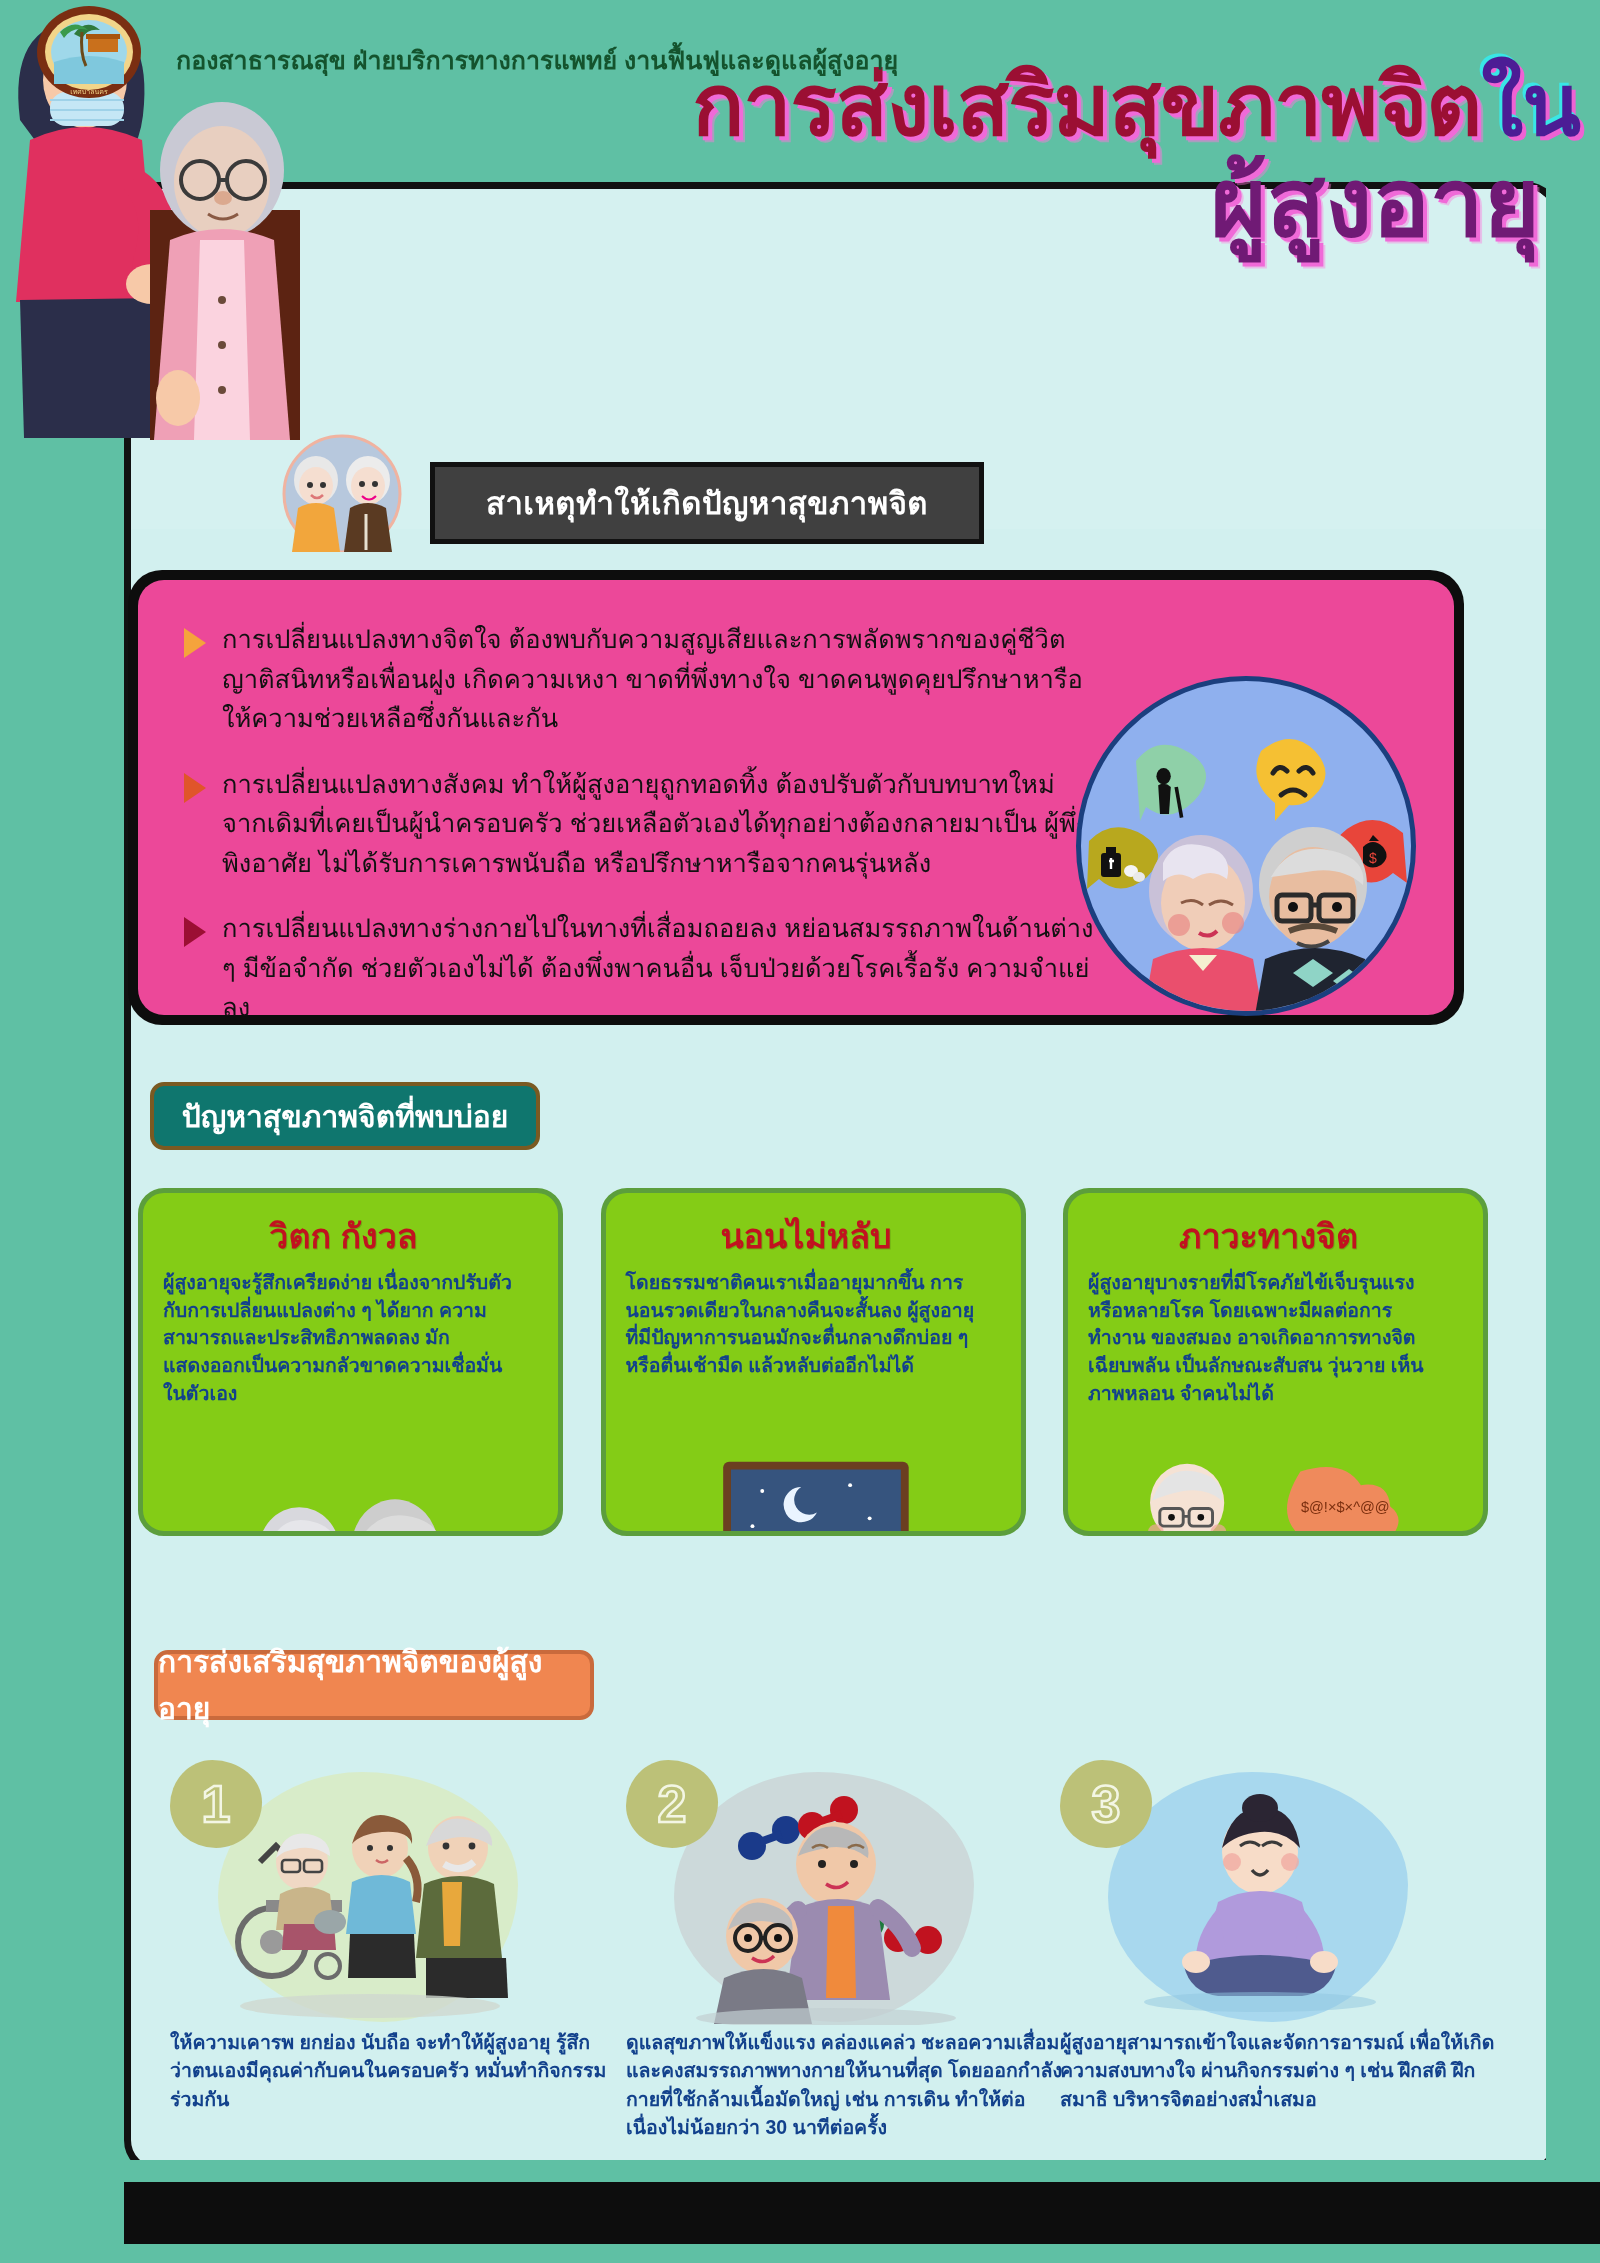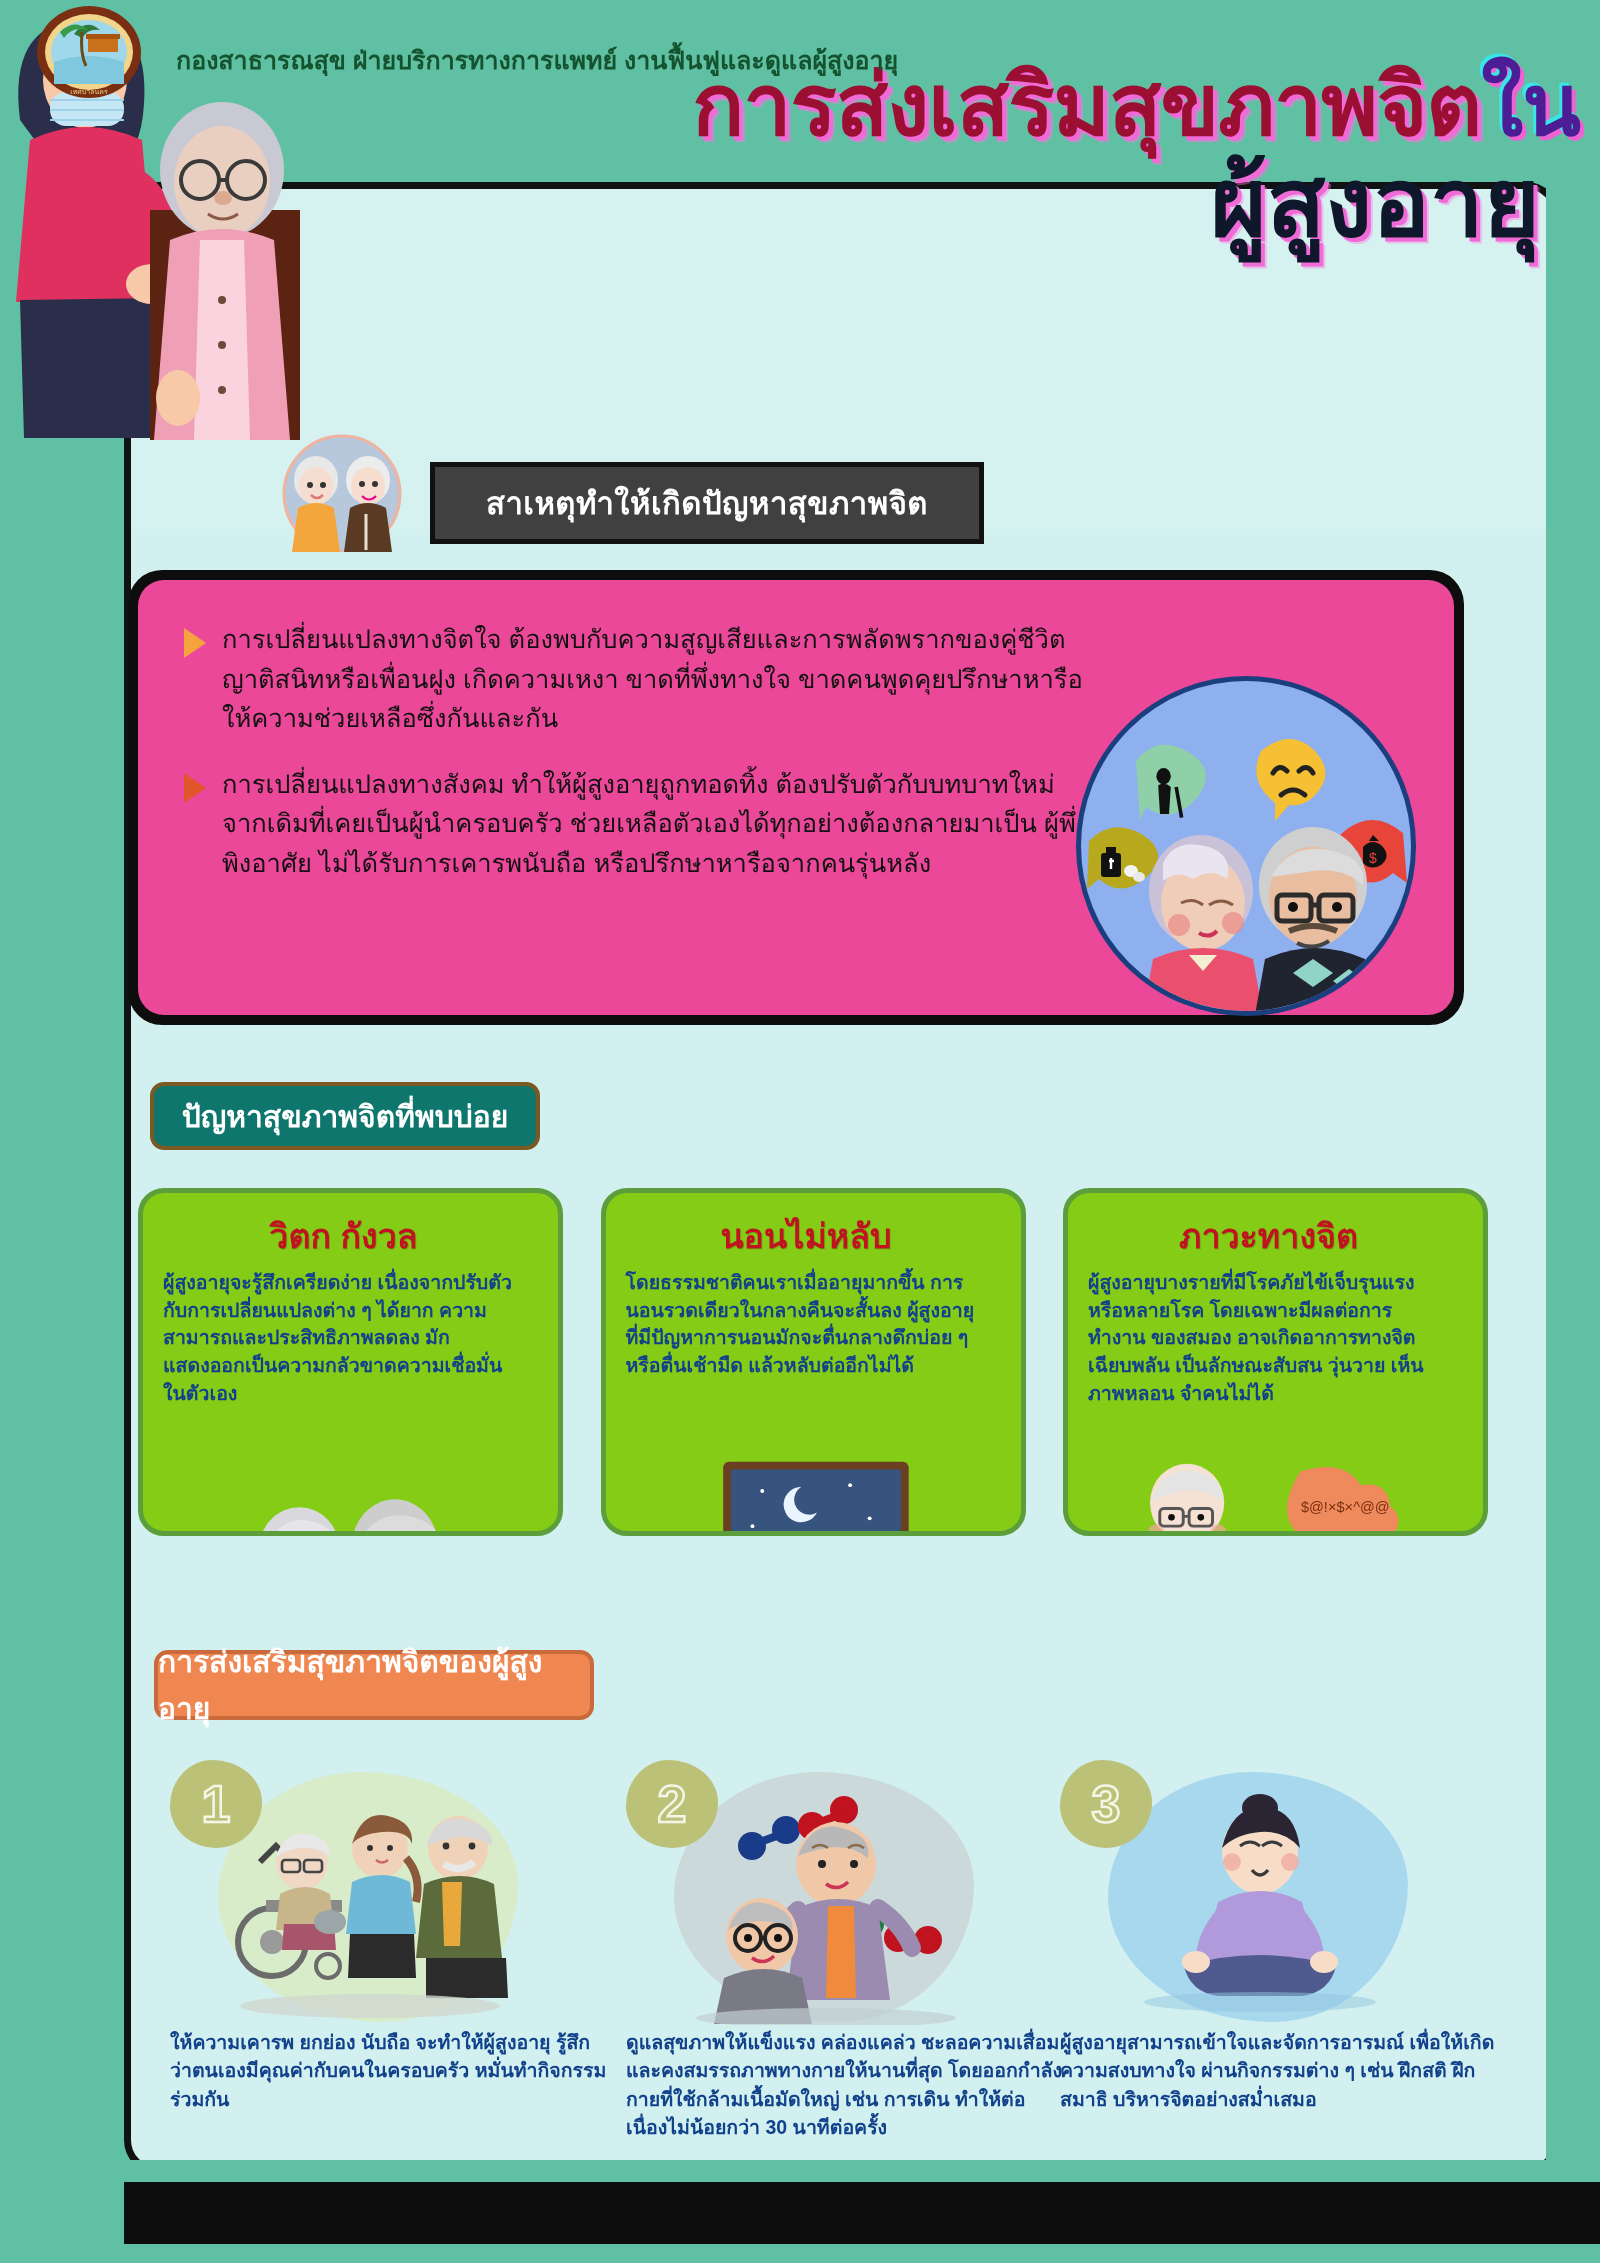--- a/index.html
+++ b/index.html
@@ -13,21 +13,21 @@
 
   
   .hero{position:absolute;left:0;top:0;width:330px;height:440px;z-index:40;}
 
   
   .title-wrap{position:absolute;left:280px;top:60px;width:1300px;z-index:45;text-align:right;}
   .title1{font-size:86px;font-weight:bold;line-height:1.05;letter-spacing:-1px;
           color:#9b0f33;text-shadow:4px 4px 0 #f06ad8, 6px 6px 0 rgba(255,120,220,.45);}
   .title1 .accent{color:#4c1d95;text-shadow:-3px -3px 0 #39e6e6,4px 4px 0 #ef62d4;}
   .title2{font-size:96px;font-weight:bold;line-height:1.02;margin-top:4px;
-          color:#0f172a;text-shadow:4px 4px 0 #f06ad8, 6px 6px 0 rgba(255,120,220,.4);
+          color:#701a75;text-shadow:4px 4px 0 #f06ad8, 6px 6px 0 rgba(255,120,220,.4);
           padding-right:40px;}
 
   
   .green-banner{position:absolute;left:430px;top:462px;width:544px;height:72px;
      background:#404040;border:5px solid #111;z-index:30;display:flex;align-items:center;justify-content:center;}
   .green-banner span{font-size:31px;color:#fff;font-weight:600;letter-spacing:.5px;}
   .couple-ill{position:absolute;left:258px;top:432px;width:168px;height:120px;z-index:31;}
 
   
   .causes-box{position:absolute;left:128px;top:570px;width:1336px;height:455px;
@@ -160,20 +160,24 @@
   <div class="causes-box">
     <div class="causes-inner">
 
       <div class="bullet-row">
         <div class="tri c1"></div>
         <div class="btext">การเปลี่ยนแปลงทางจิตใจ ต้องพบกับความสูญเสียและการพลัดพรากของคู่ชีวิต ญาติสนิทหรือเพื่อนฝูง เกิดความเหงา ขาดที่พึ่งทางใจ ขาดคนพูดคุยปรึกษาหารือ ให้ความช่วยเหลือซึ่งกันและกัน</div>
       </div>
       <div class="bullet-row">
         <div class="tri c2"></div>
         <div class="btext">การเปลี่ยนแปลงทางสังคม ทำให้ผู้สูงอายุถูกทอดทิ้ง ต้องปรับตัวกับบทบาทใหม่ จากเดิมที่เคยเป็นผู้นำครอบครัว ช่วยเหลือตัวเองได้ทุกอย่างต้องกลายมาเป็น ผู้พึ่งพิงอาศัย ไม่ได้รับการเคารพนับถือ หรือปรึกษาหารือจากคนรุ่นหลัง</div>
+      </div>
+      <div class="bullet-row">
+        <div class="tri c3"></div>
+        <div class="btext">การเปลี่ยนแปลงทางร่างกายไปในทางที่เสื่อมถอยลง หย่อนสมรรถภาพในด้านต่าง ๆ มีข้อจำกัด ช่วยตัวเองไม่ได้ ต้องพึ่งพาคนอื่น เจ็บป่วยด้วยโรคเรื้อรัง ความจำแย่ลง</div>
       </div>
 
       <div class="circle-ill">
         <svg viewBox="0 0 330 330" width="330" height="330">
           <path d="M55 80 q22 -28 54 -8 q30 20 4 48 q-24 24 -48 6 l-6 14 z" fill="#8fd0a8"></path>
           <g transform="translate(70,88) scale(.9)">
               <ellipse cx="14" cy="8" rx="8" ry="9" fill="#111"></ellipse>
             <path d="M8 18 q8 -4 14 2 l-2 30 h-10z" fill="#111"></path>
               <path d="M28 20 l6 34" stroke="#111" stroke-width="4"></path>
             </g>

